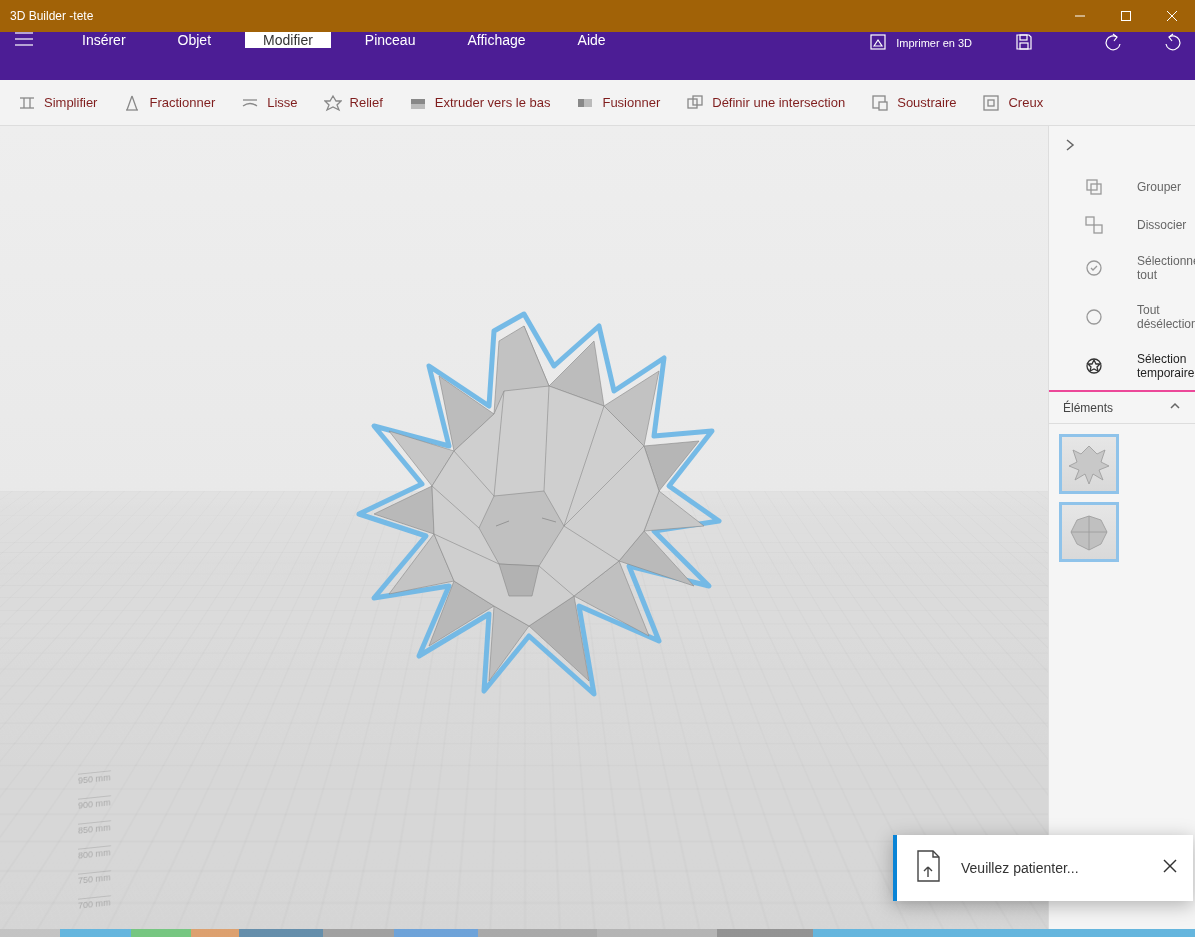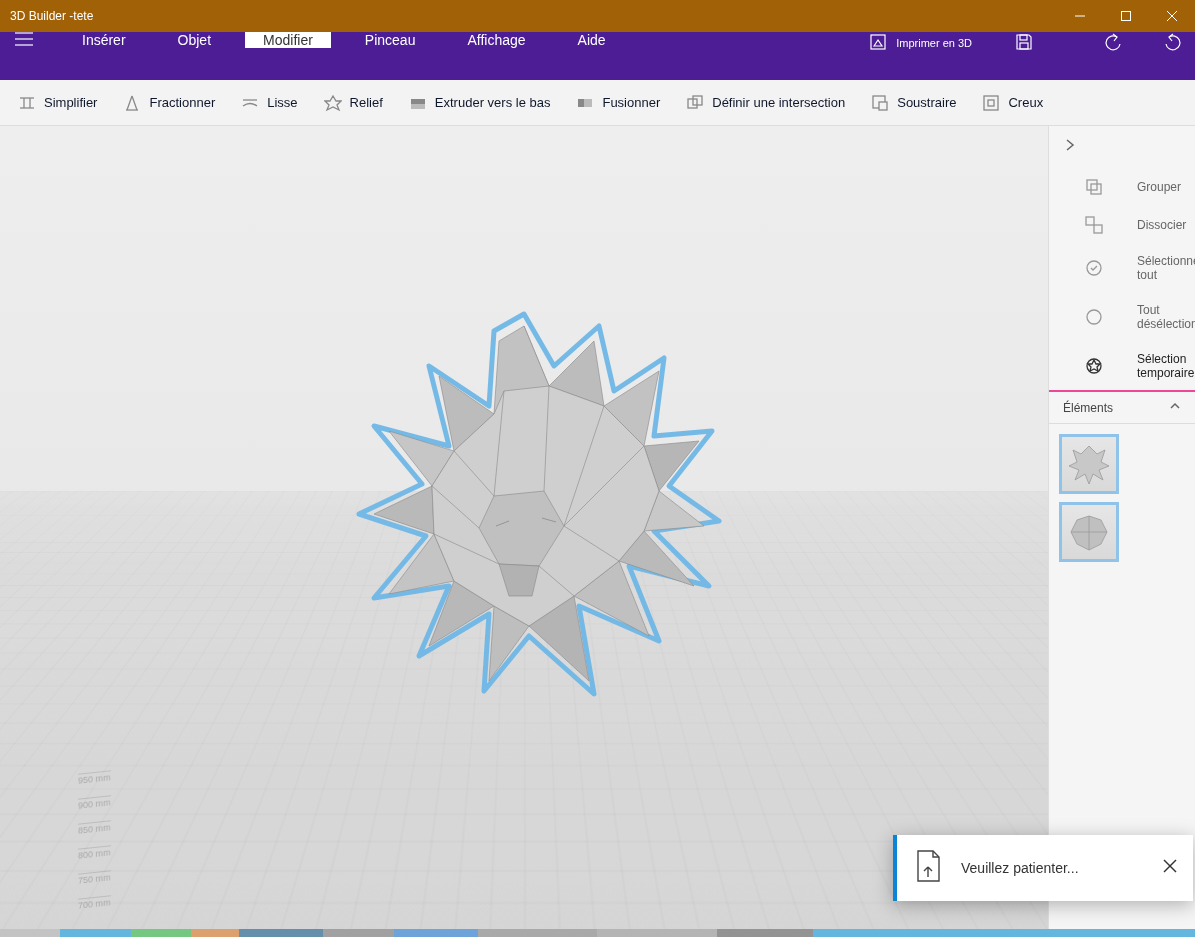--- a/index.html
+++ b/index.html
@@ -19,21 +19,21 @@
   .menu-item { padding: 0 18px; display: flex; align-items: center; color: #fff; font-size: 14px; cursor: pointer; }
   .menu-item.active { background: #fff; color: #333; }
   .menu-spacer { flex: 1; }
   .menu-action { display: flex; align-items: center; padding: 0 14px; color: #fff; font-size: 11px; cursor: pointer; gap: 8px; }
   .menu-icon-btn { width: 44px; display: flex; align-items: center; justify-content: center; color: #fff; cursor: pointer; }
   .menu-sep { width: 1px; background: rgba(255,255,255,0.45); margin: 12px 6px; }
   .icon-svg { width: 20px; height: 20px; stroke: #fff; fill: none; stroke-width: 1.2; }
 
   
   .toolbar { height: 46px; background: #f3f3f3; border-bottom: 1px solid #ddd; display: flex; align-items: center; padding: 0 6px; gap: 2px; }
-  .tool-item { display: flex; align-items: center; gap: 8px; padding: 6px 12px; font-size: 13px; color: #0f172a; cursor: pointer; border-radius: 2px; }
+  .tool-item { display: flex; align-items: center; gap: 8px; padding: 6px 12px; font-size: 13px; color: #7f1d1d; cursor: pointer; border-radius: 2px; }
   .tool-icon { width: 18px; height: 18px; display: flex; align-items: center; justify-content: center; }
   .tool-icon svg { width: 18px; height: 18px; stroke: #888; fill: none; stroke-width: 1.3; }
 
   
   .main { position: absolute; top: 126px; left: 0; right: 0; bottom: 8px; display: flex; }
   .viewport { flex: 1; position: relative; overflow: hidden;
     background: linear-gradient(to bottom, #eeeeee 0%, #e9e9e9 45%, #dedede 55%, #d7d7d7 100%);
   }
 
   

